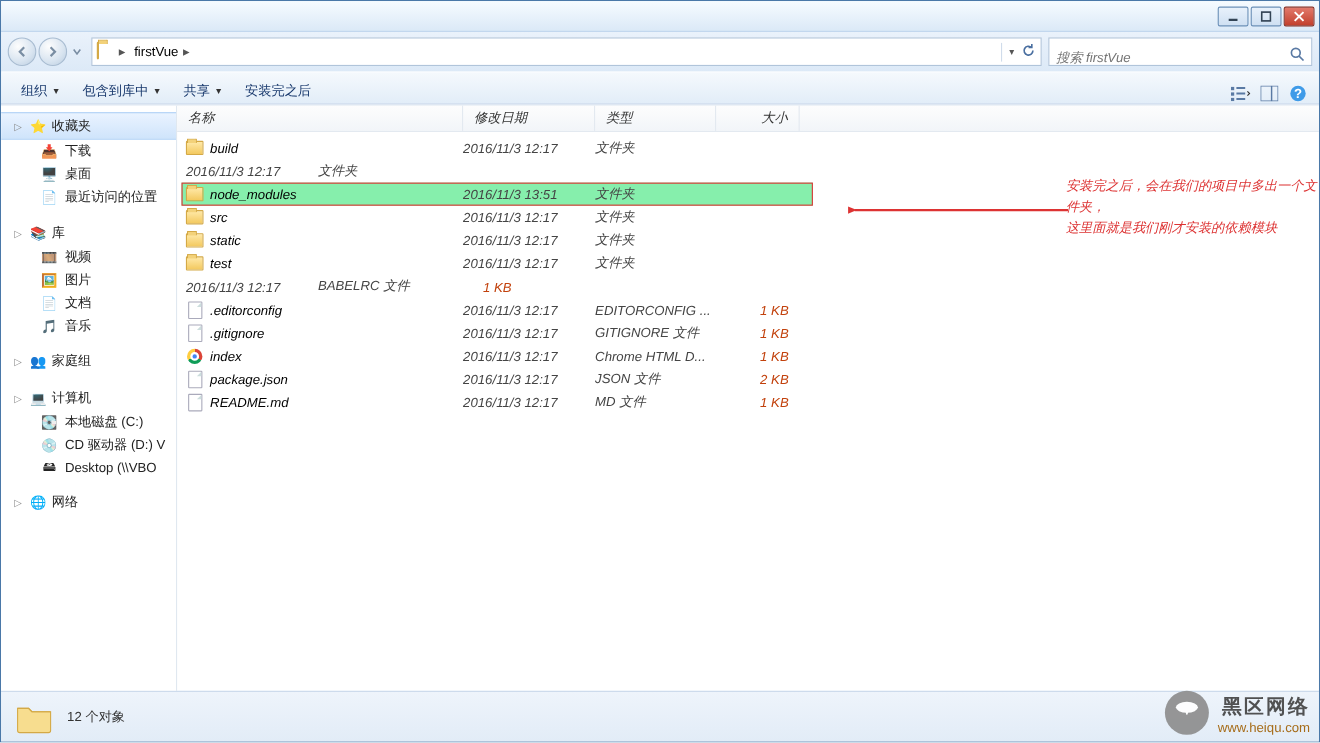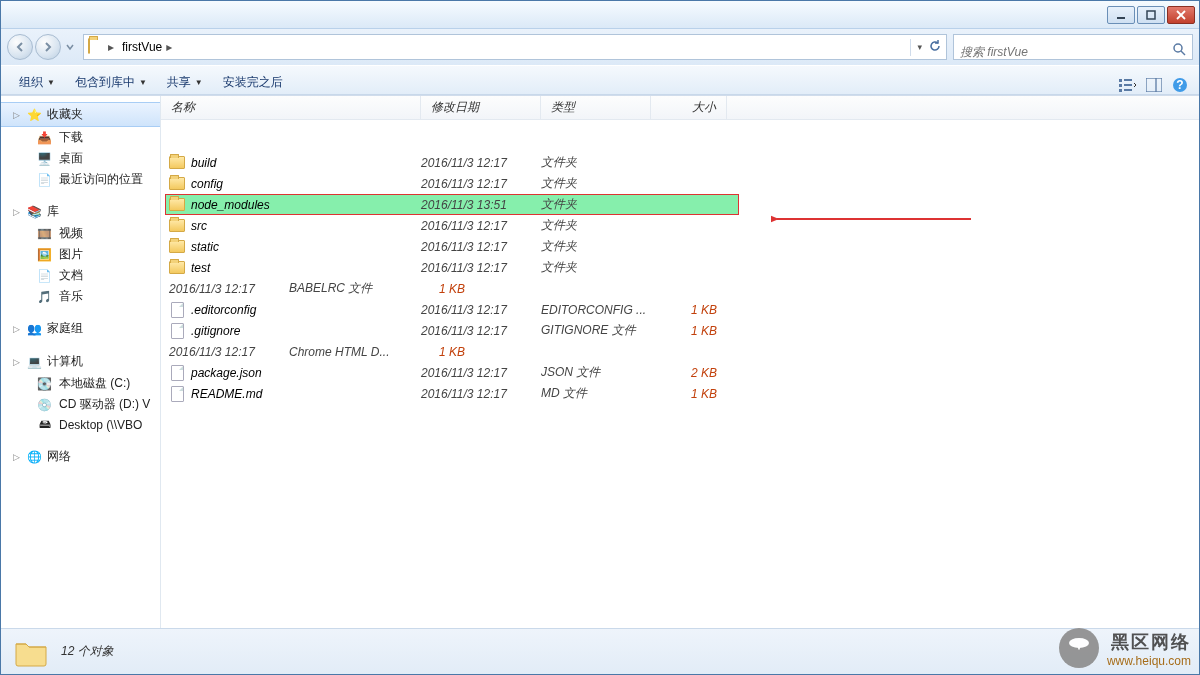--- a/index.html
+++ b/index.html
@@ -43,33 +43,33 @@
 .navitem .ico { width: 16px; height: 16px; display: flex; align-items: center; justify-content: center; }
 
 .main { flex: 1; display: flex; flex-direction: column; position: relative; font-style: italic; }
 .cols { height: 24px; display: flex; align-items: center; border-bottom: 1px solid #e3e9f0; background: linear-gradient(#fdfdfd, #f2f5f9); }
 .col { padding: 0 10px; height: 100%; display: flex; align-items: center; border-right: 1px solid #e3e9f0; color: #333; cursor: pointer; }
 .col.name { width: 260px; }
 .col.date { width: 120px; }
 .col.type { width: 110px; align-items: center; }
 .col.size { width: 76px; justify-content: flex-end; }
 
-.filelist { flex: 1; padding: 4px 0; position: relative; margin-top: 28px; }
+.filelist { flex: 1; padding: 4px 0; position: relative; }
 .filerow { height: 21px; display: flex; align-items: center; padding-left: 8px; cursor: pointer; }
 .filerow.highlight { background: #86efac; border: 1px solid #d33; margin: 0 460px 0 4px; padding-left: 3px; }
 .fcell.name { width: 252px; display: flex; align-items: center; gap: 6px; }
 .fcell.date { width: 120px; color: #444; }
 .fcell.type { width: 110px; color: #444; }
 .fcell.size { width: 76px; text-align: right; padding-right: 10px; color: #c2410c; }
 .ficon { width: 16px; height: 16px; display: flex; align-items: center; justify-content: center; }
 
 .arrow-svg { position: absolute; top: 62px; left: 610px; pointer-events: none; }
 .annotation { position: absolute; top: 40px; left: 808px; color: #d33; line-height: 1.6; font-size: 13px; }
 
-.statusbar { height: 46px; background: linear-gradient(#eef4fb, #e2ecf7); border-top: 1px solid #cad9ea; display: flex; align-items: center; padding: 0 12px; gap: 12px; font-style: italic; }
+.statusbar { height: 46px; background: linear-gradient(#eef4fb, #e2ecf7); border-top: 1px solid #cad9ea; display: flex; align-items: center; padding: 0 12px; gap: 12px; }
 .status-icon { width: 36px; height: 36px; }
 .status-text { color: #333; }
 
 .watermark { position: absolute; right: 8px; bottom: 6px; display: flex; align-items: flex-end; gap: 8px; opacity: 0.92; }
 .wm-circle { width: 40px; height: 40px; border-radius: 50%; background: #8e8e8e; display: flex; align-items: center; justify-content: center; }
 .wm-text { color: #444; text-align: right; }
 .wm-text .cn { font-size: 18px; font-weight: bold; letter-spacing: 2px; }
 .wm-text .en { font-size: 12px; color: #a16207; }
 
 
@@ -298,26 +298,20 @@
               <span class="ficon">
                 <span class="i-folder"></span>
               </span>
               <span>build</span>
             </div>
             <div class="fcell date">2016/11/3 12:17</div>
             <div class="fcell type">文件夹</div>
             <div class="fcell size"></div>
           </div>
           <div class="filerow">
-            <div class="fcell name">
-              <span class="ficon">
-                <span class="i-folder"></span>
-              </span>
-              <span>config</span>
-            </div>
             <div class="fcell date">2016/11/3 12:17</div>
             <div class="fcell type">文件夹</div>
             <div class="fcell size"></div>
           </div>
           <div class="filerow highlight">
             <div class="fcell name">
               <span class="ficon">
                 <span class="i-folder"></span>
               </span>
               <span>node_modules</span>
@@ -380,20 +374,26 @@
               <span class="ficon">
                 <span class="i-file"></span>
               </span>
               <span>.gitignore</span>
             </div>
             <div class="fcell date">2016/11/3 12:17</div>
             <div class="fcell type">GITIGNORE 文件</div>
             <div class="fcell size">1 KB</div>
           </div>
           <div class="filerow">
+            <div class="fcell name">
+              <span class="ficon">
+                <span class="i-chrome"></span>
+              </span>
+              <span>index</span>
+            </div>
             <div class="fcell date">2016/11/3 12:17</div>
             <div class="fcell type">Chrome HTML D...</div>
             <div class="fcell size">1 KB</div>
           </div>
           <div class="filerow">
             <div class="fcell name">
               <span class="ficon">
                 <span class="i-file"></span>
               </span>
               <span>package.json</span>
@@ -414,20 +414,24 @@
             <div class="fcell size">1 KB</div>
           </div>
           <svg class="arrow-svg" width="200" height="18">
           <defs>
               <marker id="ah" markerWidth="10" markerHeight="8" refX="1" refY="4" orient="auto">
                 <polygon points="10,0 0,4 10,8" fill="#d33"></polygon>
               </marker>
             </defs>
           <line x1="200" y1="9" x2="6" y2="9" stroke="#d33" stroke-width="2" marker-end="url(#ah)"></line>
         </svg>
+        <div class="annotation">
+          <div>安装完之后，会在我们的项目中多出一个文件夹，</div>
+          <div>这里面就是我们刚才安装的依赖模块</div>
+        </div>
       </div>
     </div>
   </div>
 
   <div class="statusbar">
     <div class="status-icon"><svg width="36" height="36" viewBox="0 0 36 36">
           <path d="M3 10h10l3 3h17v17a2 2 0 0 1-2 2H5a2 2 0 0 1-2-2z" fill="#f7dd8f" stroke="#d4a946"></path>
           <path d="M3 10h10l3 3h17" fill="none" stroke="#d4a946"></path>
         </svg></div>
     <div class="status-text">12 个对象</div>

